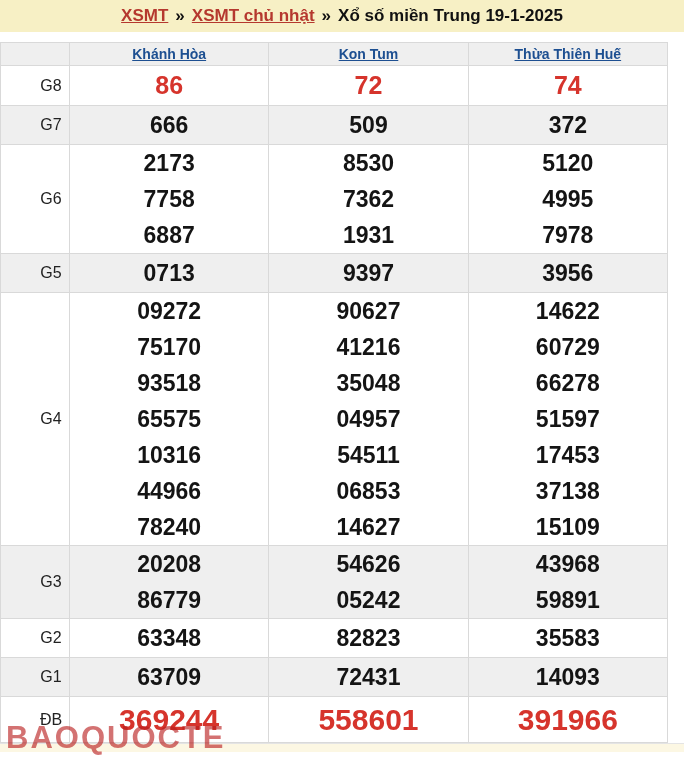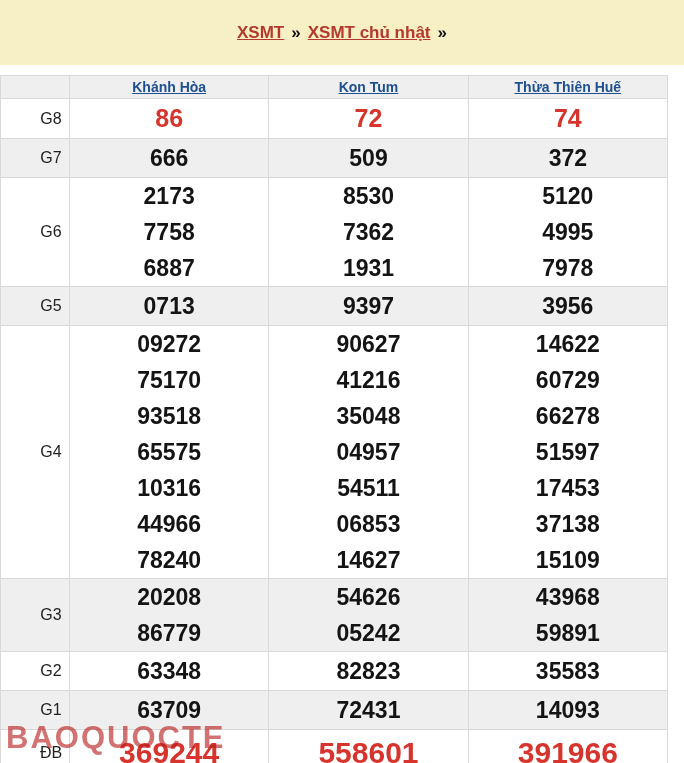--- a/index.html
+++ b/index.html
@@ -8,21 +8,21 @@
     --footer-bg:#fcf7e3; --ball:#eca143; --ball2:#e06a6a; --text:#141414;
   }
   *{box-sizing:border-box;}
   html,body{margin:0;padding:0;}
   body{
     width:684px;height:763px;overflow:hidden;position:relative;
     background:#ffffff;font-family:"Liberation Sans",sans-serif;
   }
   
   .title-bar{
-    height:65px;background:var(--title-bg);
+    height:32px;background:var(--title-bg);
     display:flex;align-items:center;justify-content:center;gap:7px;
     font-size:17px;font-weight:bold;color:#111;
   }
   .title-bar a{color:var(--link-red);text-decoration:underline;cursor:pointer;}
   
   table.results{
     width:668px;border-collapse:collapse;table-layout:fixed;margin-top:10px;
   }
   col.label-col{width:69px;}
   th,td{border:1px solid var(--border);text-align:center;padding:0;}
@@ -47,20 +47,21 @@
   }
 </style>
 </head>
 <body>
 
 <div class="title-bar">
   <a>XSMT</a>
   <span>»</span>
   <a>XSMT chủ nhật</a>
   <span>»</span>
+  <span>Xổ số miền Trung 19-1-2025</span>
 </div>
 
 <table class="results">
   <colgroup>
     <col class="label-col">
     <col>
       <col>
       <col>
   </colgroup>
   <thead>

